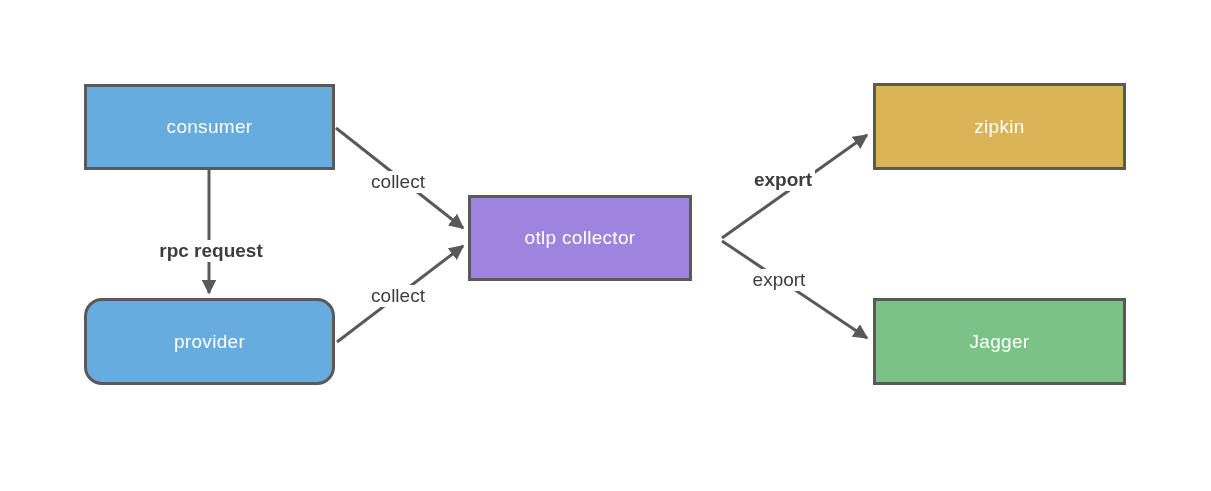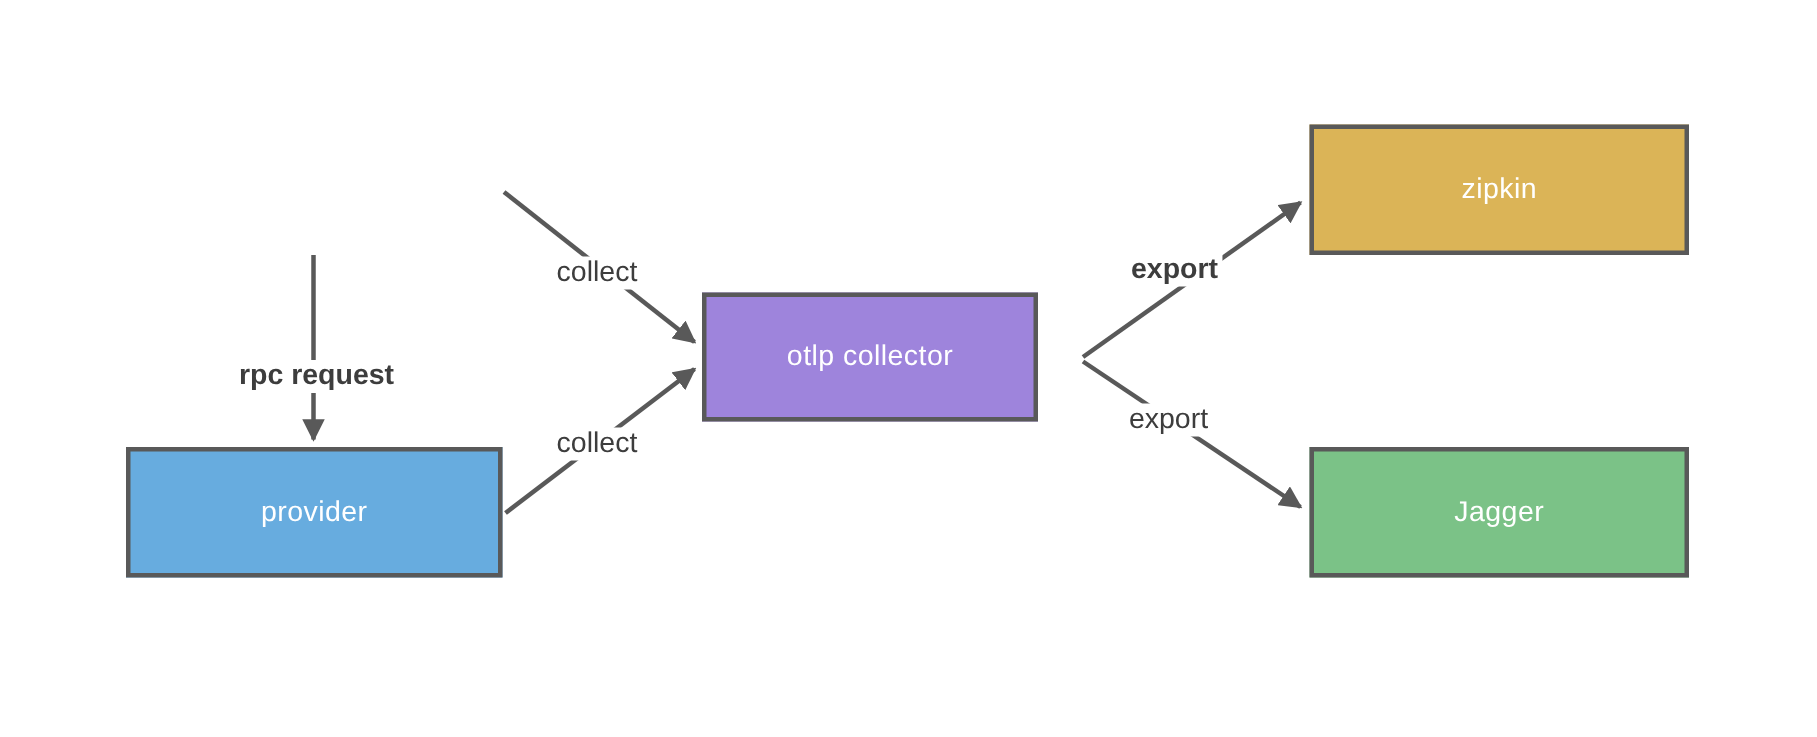--- a/index.html
+++ b/index.html
@@ -70,22 +70,25 @@
 
     <line x1="336" y1="128" x2="463" y2="228" stroke="#595959" stroke-width="3" marker-end="url(#arrow)"></line>
 
     <line x1="337" y1="342" x2="463" y2="246" stroke="#595959" stroke-width="3" marker-end="url(#arrow)"></line>
 
     <line x1="722" y1="238" x2="867" y2="135" stroke="#595959" stroke-width="3" marker-end="url(#arrow)"></line>
 
     <line x1="722" y1="241" x2="867" y2="338" stroke="#595959" stroke-width="3" marker-end="url(#arrow)"></line>
   </svg>
 
+  <div class="node node-consumer" style="background-color: rgb(103, 172, 223);">
+    <span>consumer</span>
+  </div>
 
-  <div class="node node-provider" style="background-color: rgb(103, 172, 223);">
+  <div class="node node-provider" style="background-color: rgb(103, 172, 223); border-radius: 18px;">
     <span>provider</span>
   </div>
 
   <div class="node node-otlp" style="background-color: rgb(158, 132, 220);">
     <span>otlp collector</span>
   </div>
 
   <div class="node node-jagger" style="background-color: rgb(123, 194, 135);">
     <span>Jagger</span>
   </div>

